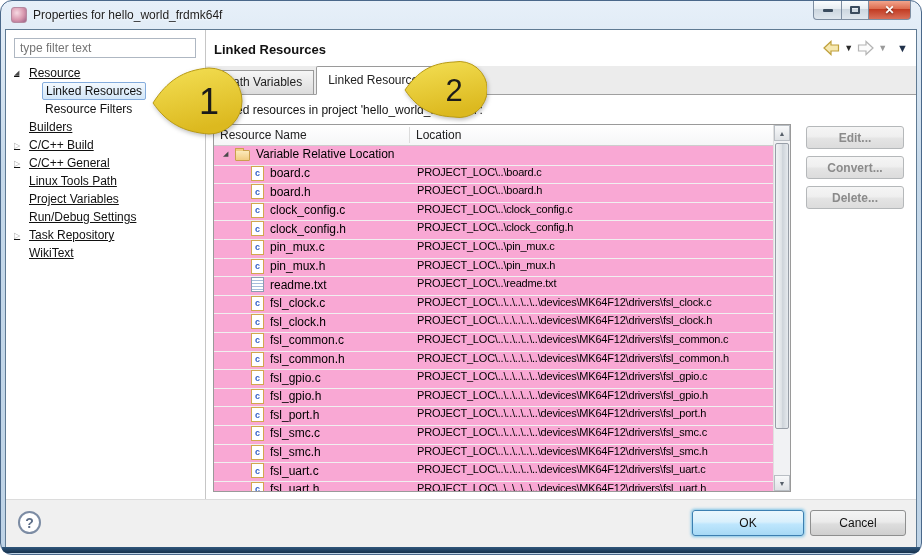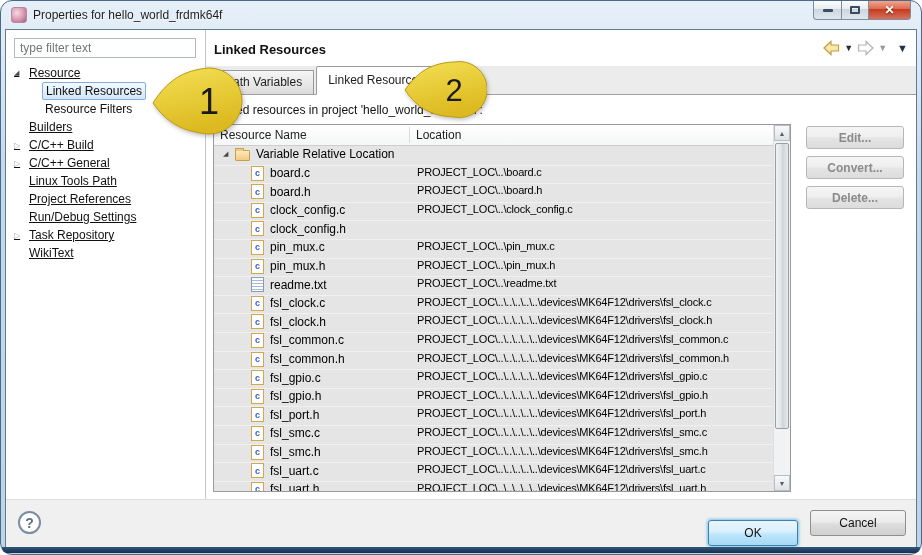--- a/index.html
+++ b/index.html
@@ -55,21 +55,21 @@
     border-bottom:1px solid #9f9f9f; display:flex; align-items:flex-end; padding-left:7px; }
   .tab{ height:24px; line-height:23px; padding:0 11px; font-size:12px; color:#222;
     background:linear-gradient(#f6f6f6,#dcdcdc); border:1px solid #9a9a9a; border-bottom:none; position:relative; }
   .tab + .tab{ margin-left:2px; }
   .tab.active{ height:29px; line-height:27px; background:#fff; margin-bottom:-1px; z-index:2;
     border-radius:2px 2px 0 0; border-bottom:1px solid #fff; }
 
   .caption{ position:absolute; left:8px; top:73px; font-size:12px; color:#111; }
 
   
-  .table{ position:absolute; left:7px; top:94px; width:578px; height:368px; border:1px solid #9a9a9a; background:#e5e5e5; }
+  .table{ position:absolute; left:7px; top:94px; width:578px; height:368px; border:1px solid #9a9a9a; background:#f9a8d4; }
   .thead{ position:relative; height:21px; border-bottom:1px solid #cdcdcd;
     background:linear-gradient(#ffffff,#f5f6f7); font-size:12px; color:#222; }
   .th1{ position:absolute; left:6px; top:3px; }
   .th2{ position:absolute; left:202px; top:3px; }
   .thead .col-div{ position:absolute; left:195px; top:2px; bottom:2px; width:1px; background:#dcdcdc; }
   .tbody{ position:absolute; top:22px; left:0; right:17px; bottom:0; overflow:hidden; }
   .trow{ height:18.6px; display:flex; align-items:flex-start; border-bottom:1px solid #f0f0f0; font-size:12px; color:#000; }
   .cell-name{ width:196px; flex:none; display:flex; align-items:center; overflow:hidden; white-space:nowrap; }
   .cell-loc{ flex:1; overflow:hidden; white-space:nowrap; font-size:11px; padding-left:7px; letter-spacing:-0.2px; }
   .trow .tw{ margin-left:9px; width:12px; }
@@ -96,22 +96,22 @@
   .side-btn{ position:absolute; left:600px; width:98px; height:23px; border:1px solid #b5b8ba; border-radius:3px;
     background:linear-gradient(#f5f5f5,#efefef 45%,#e4e4e4 55%,#dcdcdc); font-size:12px; color:#8b8b8b;
     display:flex; align-items:center; justify-content:center;font-weight:bold; }
 
   
   .footer{ position:absolute; left:0; right:0; bottom:0; height:48px; background:#f0f0f0; border-top:1px solid #dcdcdc; }
   .help-btn{ position:absolute; left:12px; top:11px; width:23px; height:23px; border:2px solid #7c8ca4; border-radius:50%;
     color:#5d6e88; font-size:14px; font-weight:bold; display:flex; align-items:center; justify-content:center; background:#fff; }
   .btn{ position:absolute; top:10px; height:26px; font-size:12px; color:#111; border-radius:3px;
     display:flex; align-items:center; justify-content:center; }
-  .btn-ok{ right:118px; width:90px; border:1px solid #3c7fb1;
-    background:linear-gradient(#eaf6fd,#d9f0fc 45%,#bee6fd 55%,#a7d9f5); box-shadow:0 0 3px 1px #79c2e6;margin-top:10px; }
+  .btn-ok{ right:112px; width:112px; border:1px solid #3c7fb1;
+    background:linear-gradient(#eaf6fd,#d9f0fc 45%,#bee6fd 55%,#a7d9f5); box-shadow:0 0 3px 1px #79c2e6; }
   .btn-cancel{ right:10px; width:96px; border:1px solid #8e8f8f;
     background:linear-gradient(#f4f4f4,#ebebeb 45%,#dddddd 55%,#cfcfcf); }
 
   
   .nav svg{ display:block; }
 
   
   .callout{ position:absolute; z-index:50; filter:drop-shadow(1px 2px 2px rgba(0,0,0,.25)); }
   .callout text{ font-family:"Liberation Sans", sans-serif; fill:#1a1a1a; }
 </style>
@@ -165,21 +165,21 @@
             <div class="tree-item lv0">
               <span class="tw collapsed">▷</span>
               <span class="tlbl">C/C++ General</span>
             </div>
             <div class="tree-item lv0">
               <span class="tw"></span>
               <span class="tlbl">Linux Tools Path</span>
             </div>
             <div class="tree-item lv0">
               <span class="tw"></span>
-              <span class="tlbl">Project References</span>
+              <span class="tlbl">Project Variables</span>
             </div>
             <div class="tree-item lv0">
               <span class="tw"></span>
               <span class="tlbl">Run/Debug Settings</span>
             </div>
             <div class="tree-item lv0">
               <span class="tw collapsed">▷</span>
               <span class="tlbl">Task Repository</span>
             </div>
             <div class="tree-item lv0">
@@ -245,20 +245,21 @@
                   <span class="fico ico-c">c</span>
                   <span>clock_config.c</span>
                 </div>
                 <div class="cell-loc">PROJECT_LOC\..\clock_config.c</div>
               </div>
               <div class="trow file">
                 <div class="cell-name">
                   <span class="fico ico-c">c</span>
                   <span>clock_config.h</span>
                 </div>
+                <div class="cell-loc">PROJECT_LOC\..\clock_config.h</div>
               </div>
               <div class="trow file">
                 <div class="cell-name">
                   <span class="fico ico-c">c</span>
                   <span>pin_mux.c</span>
                 </div>
                 <div class="cell-loc">PROJECT_LOC\..\pin_mux.c</div>
               </div>
               <div class="trow file">
                 <div class="cell-name">

